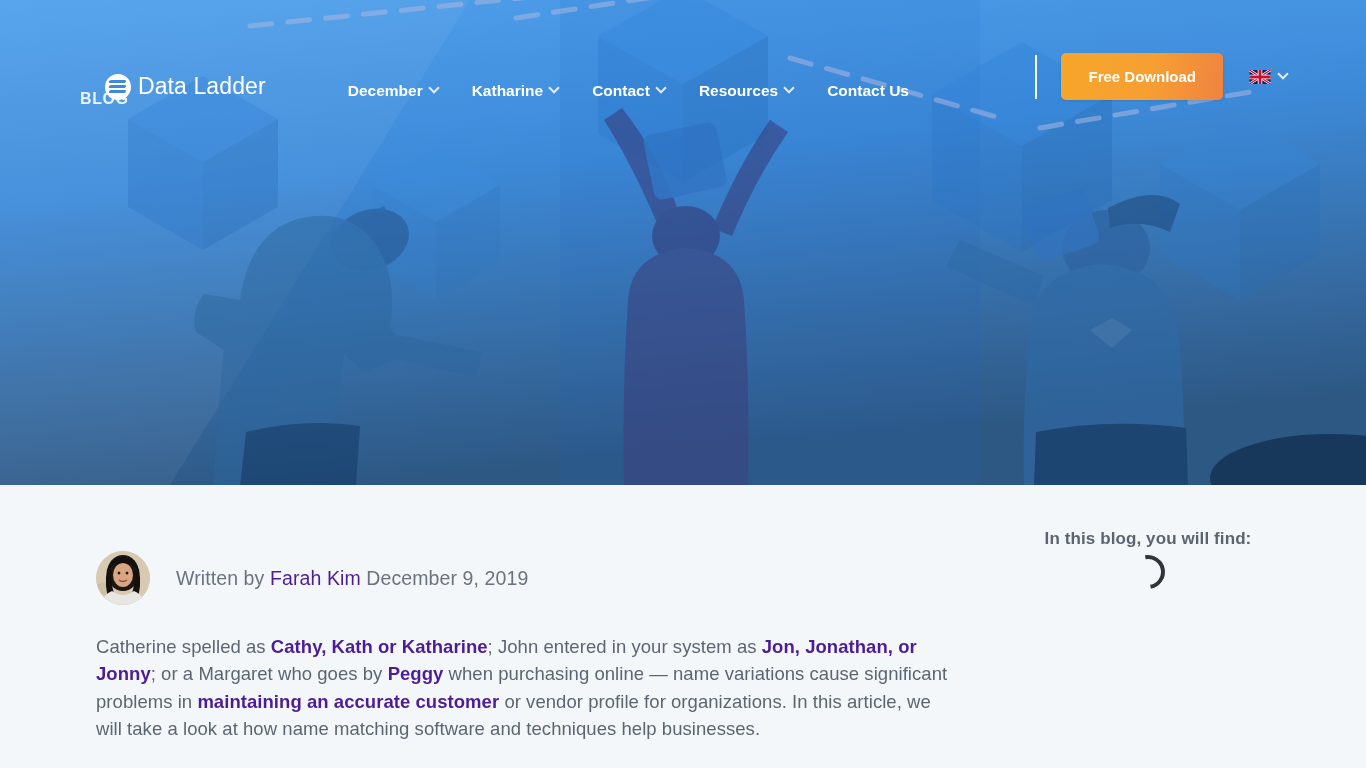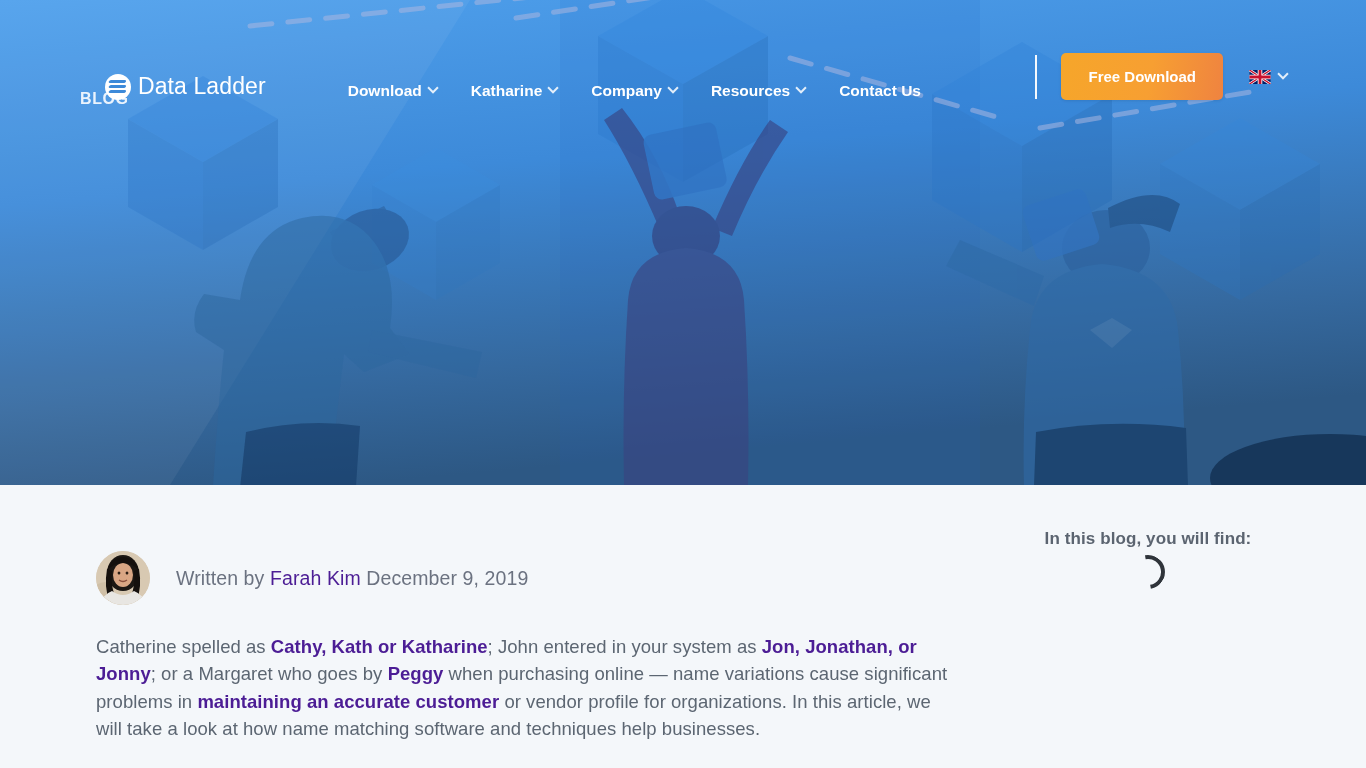--- a/index.html
+++ b/index.html
@@ -234,29 +234,29 @@
       <span class="brand-mark">
         <i></i>
           <i></i>
           <i></i>
       </span>
       <span class="brand-name">Data Ladder</span>
     </div>
 
     <div class="nav-links">
       <a class="nav-link">
-        <span>Download</span>
+        <span>December</span>
         <span class="chev"></span>
       </a>
       <a class="nav-link">
         <span>Katharine</span>
         <span class="chev"></span>
       </a>
       <a class="nav-link">
-        <span>Company</span>
+        <span>Contact</span>
         <span class="chev"></span>
       </a>
       <a class="nav-link">
         <span>Resources</span>
         <span class="chev"></span>
       </a>
       <a class="nav-link">
         <span>Contact Us</span>
       </a>
     </div>

